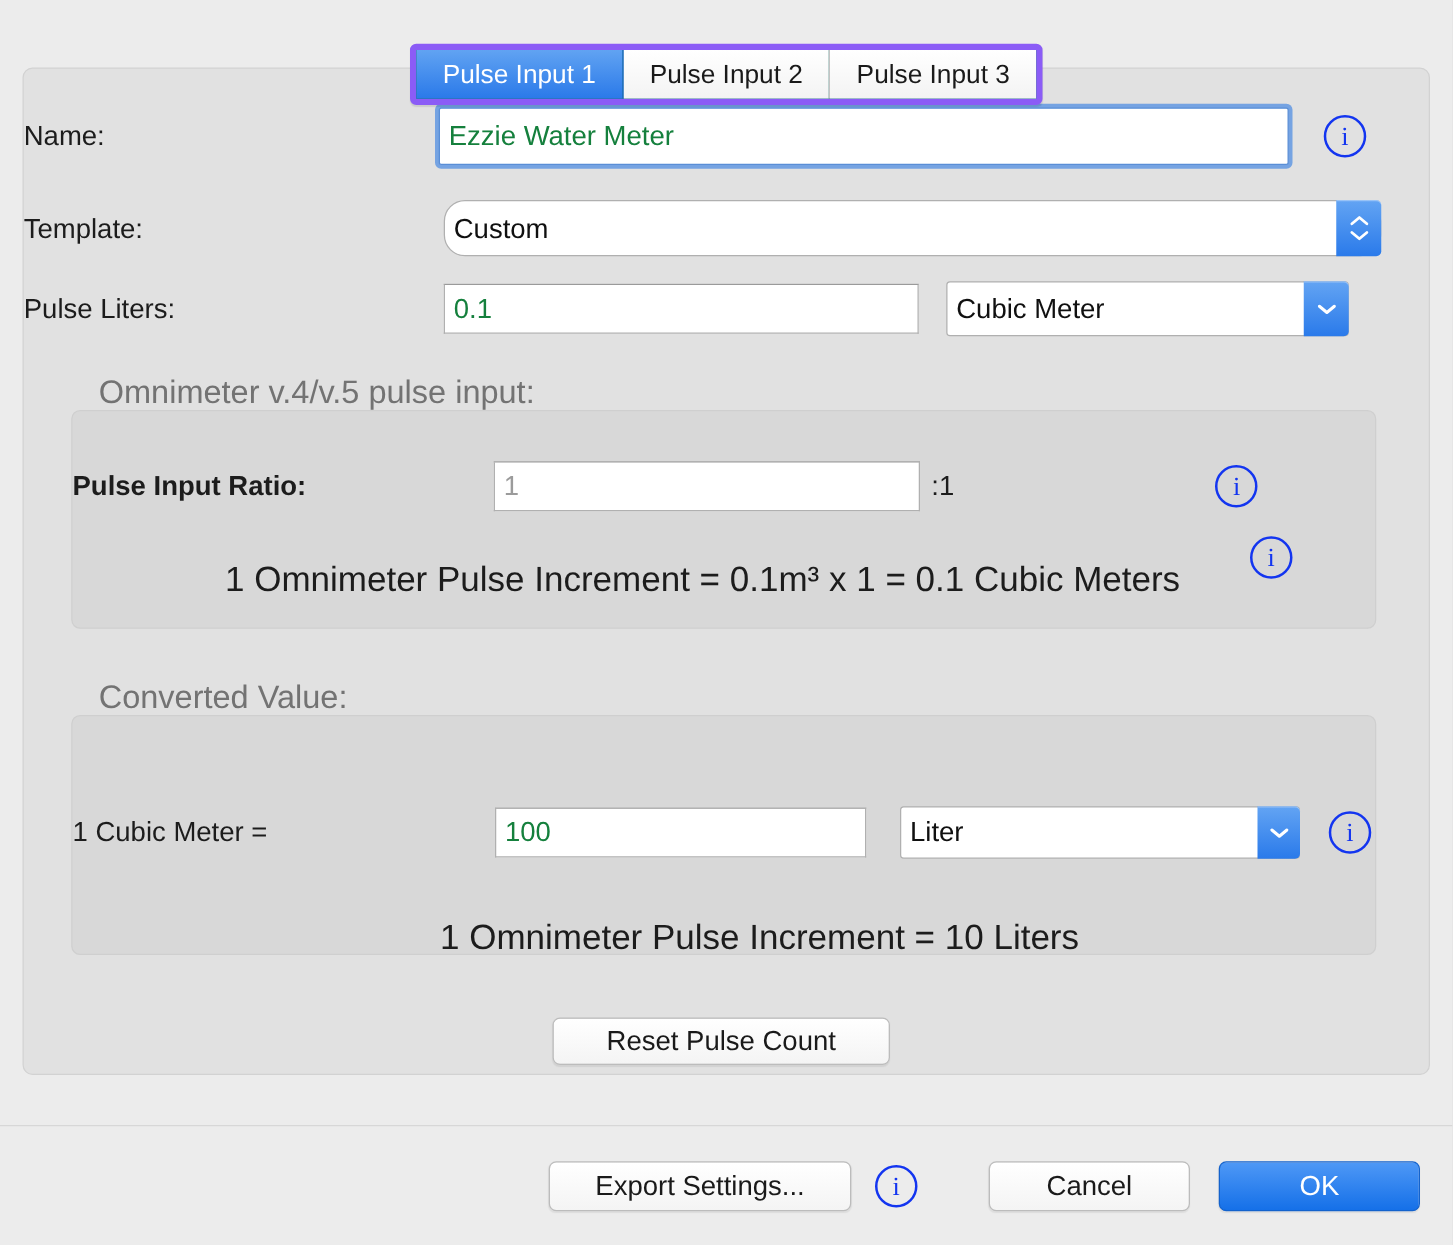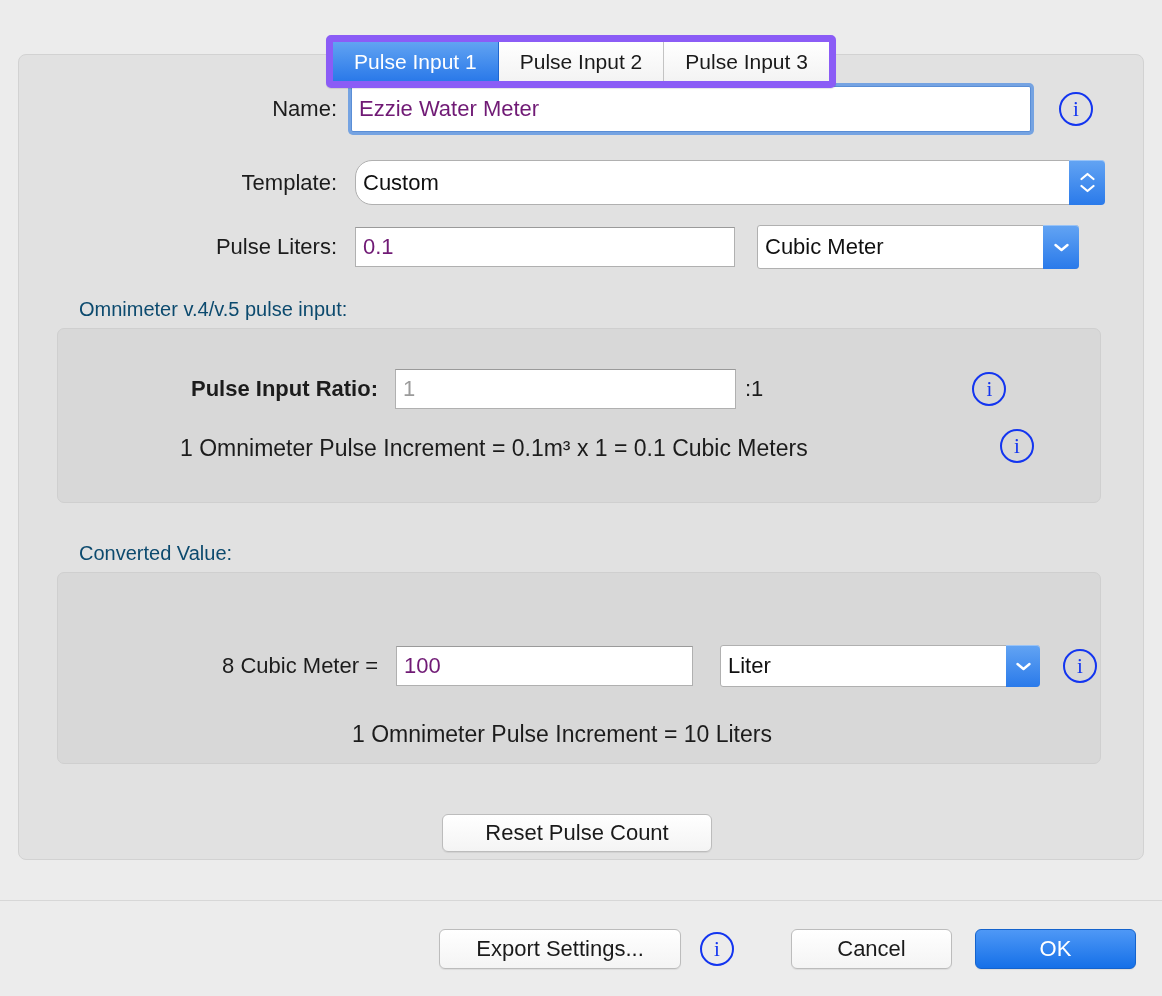--- a/index.html
+++ b/index.html
@@ -21,21 +21,21 @@
     position: absolute;
     top: 35px;
     left: 0;
     width: 1162px;
     display: flex;
     justify-content: center;
     z-index: 5;
   }
   .tabs {
     display: flex;
-    border: 7px solid #8b5cf6;
+    border: 5px solid #8b5cf6;
     border-radius: 5px;
     overflow: hidden;
     box-shadow: 0 1px 1px rgba(0,0,0,0.10);
     background: #0f766e;
     height: 39px;
   }
   .tab {
     height: 39px;
     line-height: 39px;
     padding: 0 21px;
@@ -68,32 +68,31 @@
 
   
   .row {
     position: absolute;
     display: flex;
     align-items: center;
   }
   .lbl {
     font-size: 22px;
     color: #1c1c1c;
-    text-align: right;
     white-space: nowrap;
   }
 
   
   .tfield {
     background: #ffffff;
     border: 1px solid #b0b0b0;
     border-top-color: #9a9a9a;
     box-sizing: border-box;
     font-size: 22px;
-    color: #701a75;
+    color: #15803d;
     display: flex;
     align-items: center;
     padding: 0 7px;
     white-space: nowrap;
     overflow: hidden;
   }
   .tfield.placeholder { color: #9b9b9b; }
   .tfield.focused {
     border: 1px solid #5a8ed6;
     box-shadow: 0 0 0 3px rgba(98,152,226,0.85);
@@ -138,29 +137,30 @@
   
   .groupbox {
     position: absolute;
     background: #d8d8d8;
     border: 1px solid #cfcfcf;
     border-radius: 7px;
     box-sizing: border-box;
   }
   .grouplabel {
     position: absolute;
-    font-size: 20px;
-    color: #0c4a6e;
+    font-size: 26px;
+    color: #737373;
     white-space: nowrap;
   }
   .formula {
     position: absolute;
-    font-size: 23px;
+    font-size: 28px;
     color: #1c1c1c;
     white-space: nowrap;
+    margin-top: 13px;
   }
 
   
   .info {
     width: 34px;
     height: 34px;
     border-radius: 50%;
     border: 2px solid #1335f0;
     box-sizing: border-box;
     display: flex;
@@ -269,21 +269,21 @@
       <div class="suffix" style="margin-left:9px;">:1</div>
       <div class="info" style="margin-left:209px;">i</div>
     </div>
     <div class="formula" style="left:122px; top:106px;">1 Omnimeter Pulse Increment = 0.1m³ x 1 = 0.1 Cubic Meters</div>
     <div class="info" style="position:absolute; left:942px; top:100px;">i</div>
   </div>
 
   <div class="grouplabel" style="left:60px; top:487px;">Converted Value:</div>
   <div class="groupbox" style="left:38px; top:517px; width:1044px; height:192px;">
     <div class="row" style="left:0; top:72px; width:1044px;">
-      <div class="lbl" style="width:320px;">8 Cubic Meter =</div>
+      <div class="lbl" style="width:320px;">1 Cubic Meter =</div>
       <div class="tfield" style="margin-left:18px; width:297px; height:40px;">100</div>
       <div class="combo" style="margin-left:27px; width:320px; height:42px;">
         <span>Liter</span>
         <span class="arrowbox" style="width:34px;">
           <span class="chev">
             <svg width="15" height="9" viewBox="0 0 15 9">
                 <path d="M1.5 2 L7.5 7 L13.5 2" stroke="#ffffff" stroke-width="2.4" fill="none" stroke-linecap="round" stroke-linejoin="round"></path>
               </svg>
           </span>
         </span>

